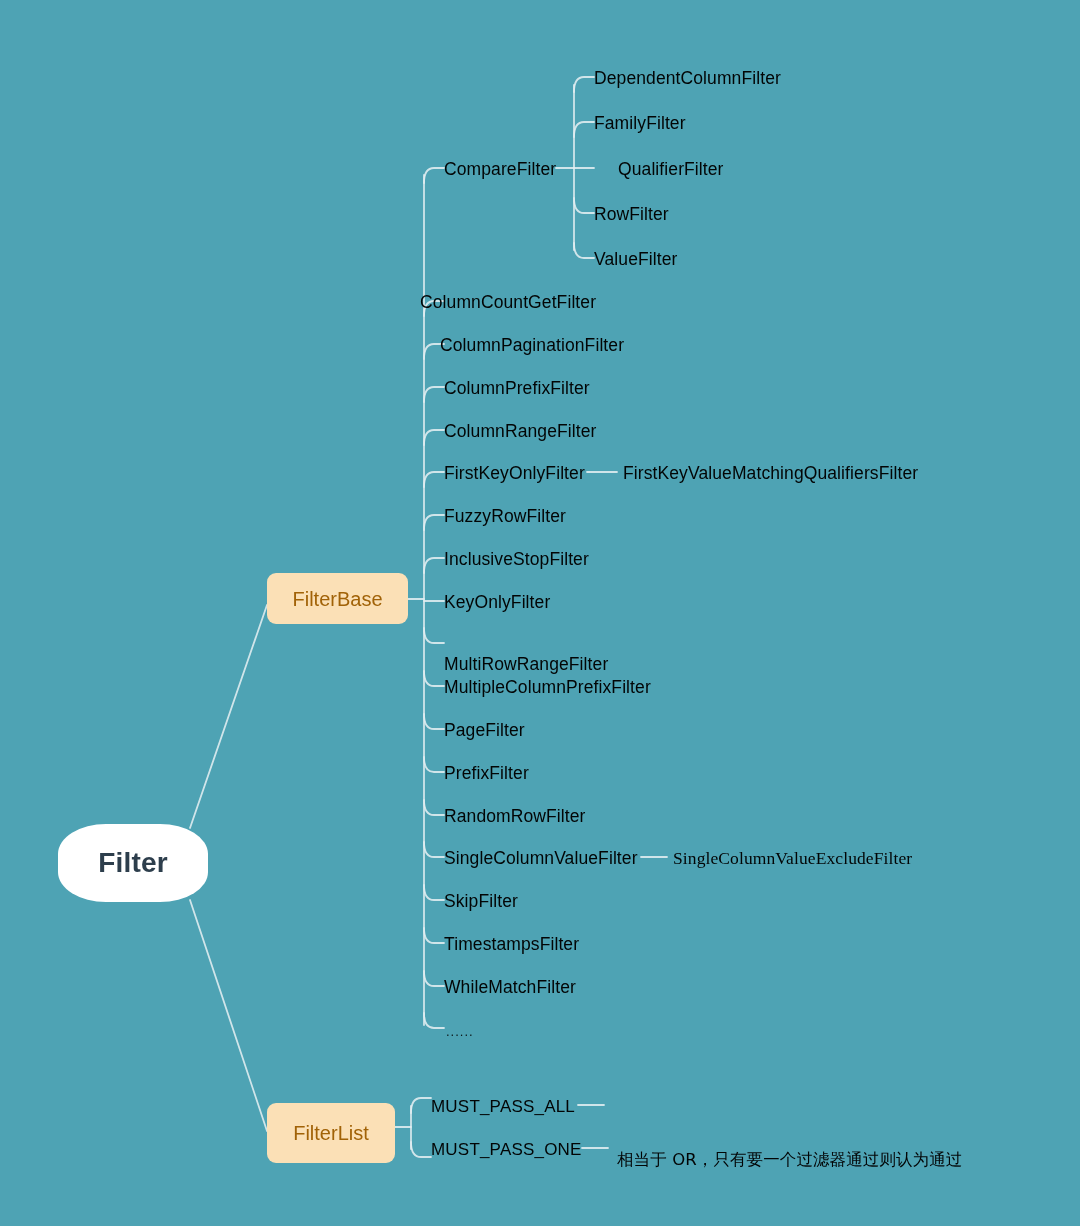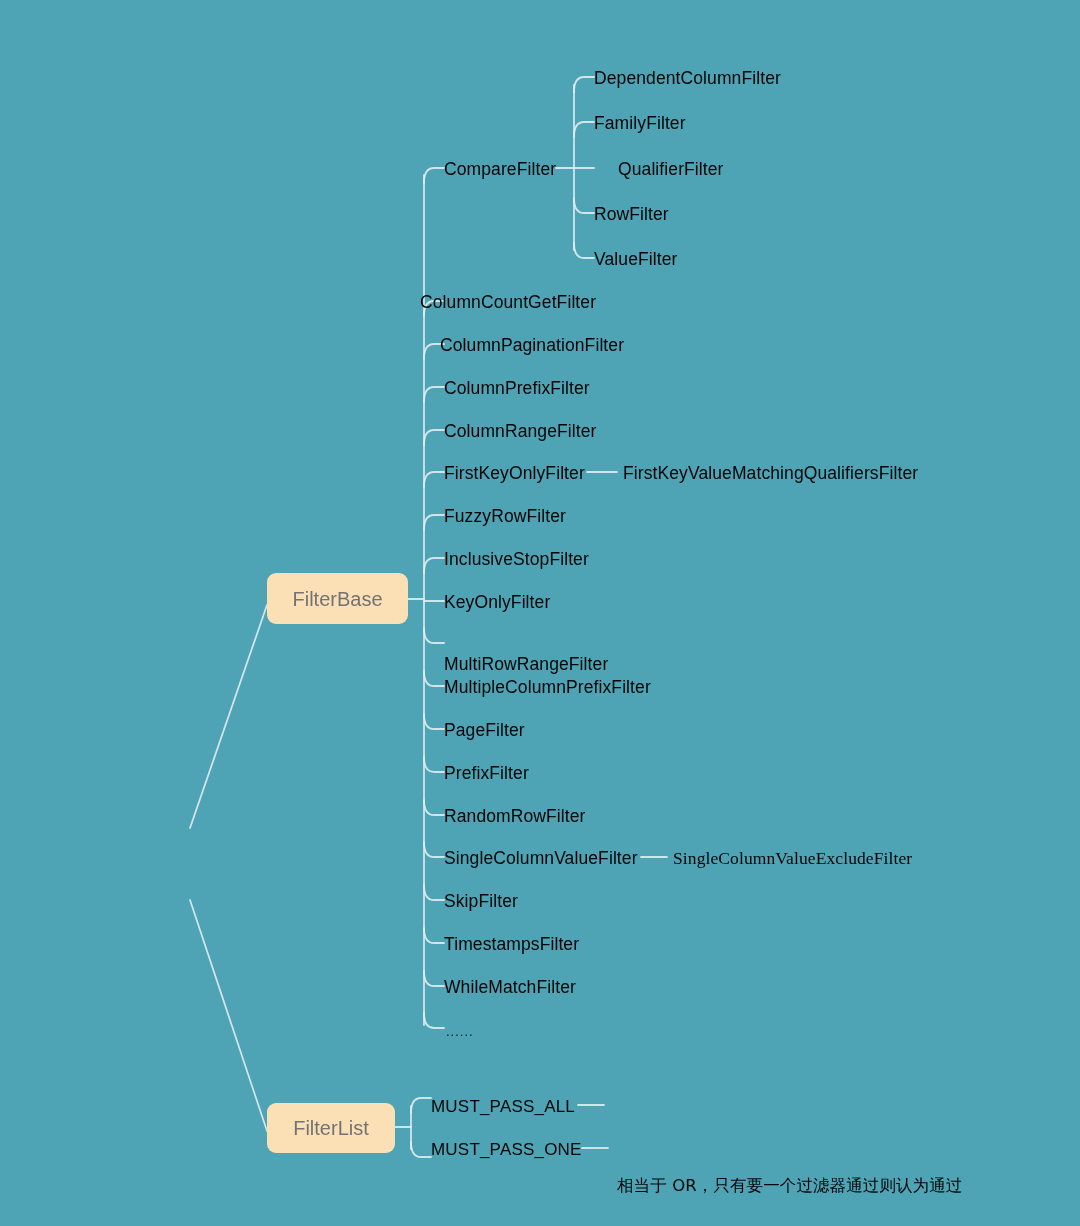--- a/index.html
+++ b/index.html
@@ -63,26 +63,26 @@
     background: #fbe0b6;
     border-radius: 9px;
     display: flex;
     align-items: center;
     justify-content: center;
     padding: 0 18px;
   }
   .branch-node .branch-label {
     font-size: 20px;
     font-weight: 400;
-    color: #737373;
+    color: #a16207;
     line-height: 1;
     white-space: nowrap;
   }
   #node-filterbase { left: 267px; top: 573px; width: 141px; height: 51px; }
-  #node-filterlist  { left: 267px; top: 1103px; width: 128px; height: 50px; }
+  #node-filterlist  { left: 267px; top: 1103px; width: 128px; height: 60px; }
 
   
   .leaf {
     position: absolute;
     font-size: 17.5px;
     color: #000000;
     white-space: nowrap;
     line-height: 1;
     letter-spacing: .1px;
     opacity: .97;
@@ -151,20 +151,23 @@
 
     <line x1="395" y1="1127" x2="411" y2="1127"></line>
     <line x1="411" y1="1106" x2="411" y2="1149"></line>
     <path d="M411 1113 Q411 1098 421 1098 L431 1098"></path>
     <path d="M411 1142 Q411 1157 421 1157 L431 1157"></path>
 
     <line x1="578" y1="1105" x2="604" y2="1105"></line>
     <line x1="582" y1="1148" x2="608" y2="1148"></line>
   </svg>
 
+  <div class="root-node">
+    <span class="root-label">Filter</span>
+  </div>
 
   <div id="node-filterbase" class="branch-node">
     <span class="branch-label">FilterBase</span>
   </div>
 
   <div id="node-filterlist" class="branch-node">
     <span class="branch-label">FilterList</span>
   </div>
 
   <div class="leaf" style="left:594px; top:70px;">DependentColumnFilter</div>
@@ -191,15 +194,15 @@
   <div class="leaf" style="left:444px; top:850px;">SingleColumnValueFilter</div>
   <div class="leaf" style="left:673px; top:850px;font-family:Liberation Serif, serif;">SingleColumnValueExcludeFilter</div>
   <div class="leaf" style="left:444px; top:893px;">SkipFilter</div>
   <div class="leaf" style="left:444px; top:936px;">TimestampsFilter</div>
   <div class="leaf" style="left:444px; top:979px;">WhileMatchFilter</div>
   <div class="leaf small-dots" style="left:446px; top:1025px;">......</div>
 
   <div class="leaf enum" style="left:431px; top:1098px;">MUST_PASS_ALL</div>
 
   <div class="leaf enum" style="left:431px; top:1141px;">MUST_PASS_ONE</div>
-  <div class="leaf cjk" style="left:617px; top:1178px;">相当于 OR，只有要一个过滤器通过则认为通过</div>
+  <div class="leaf cjk" style="left:617px; top:1152px;">相当于 OR，只有要一个过滤器通过则认为通过</div>
 
 </div>
 
 </body></html>

